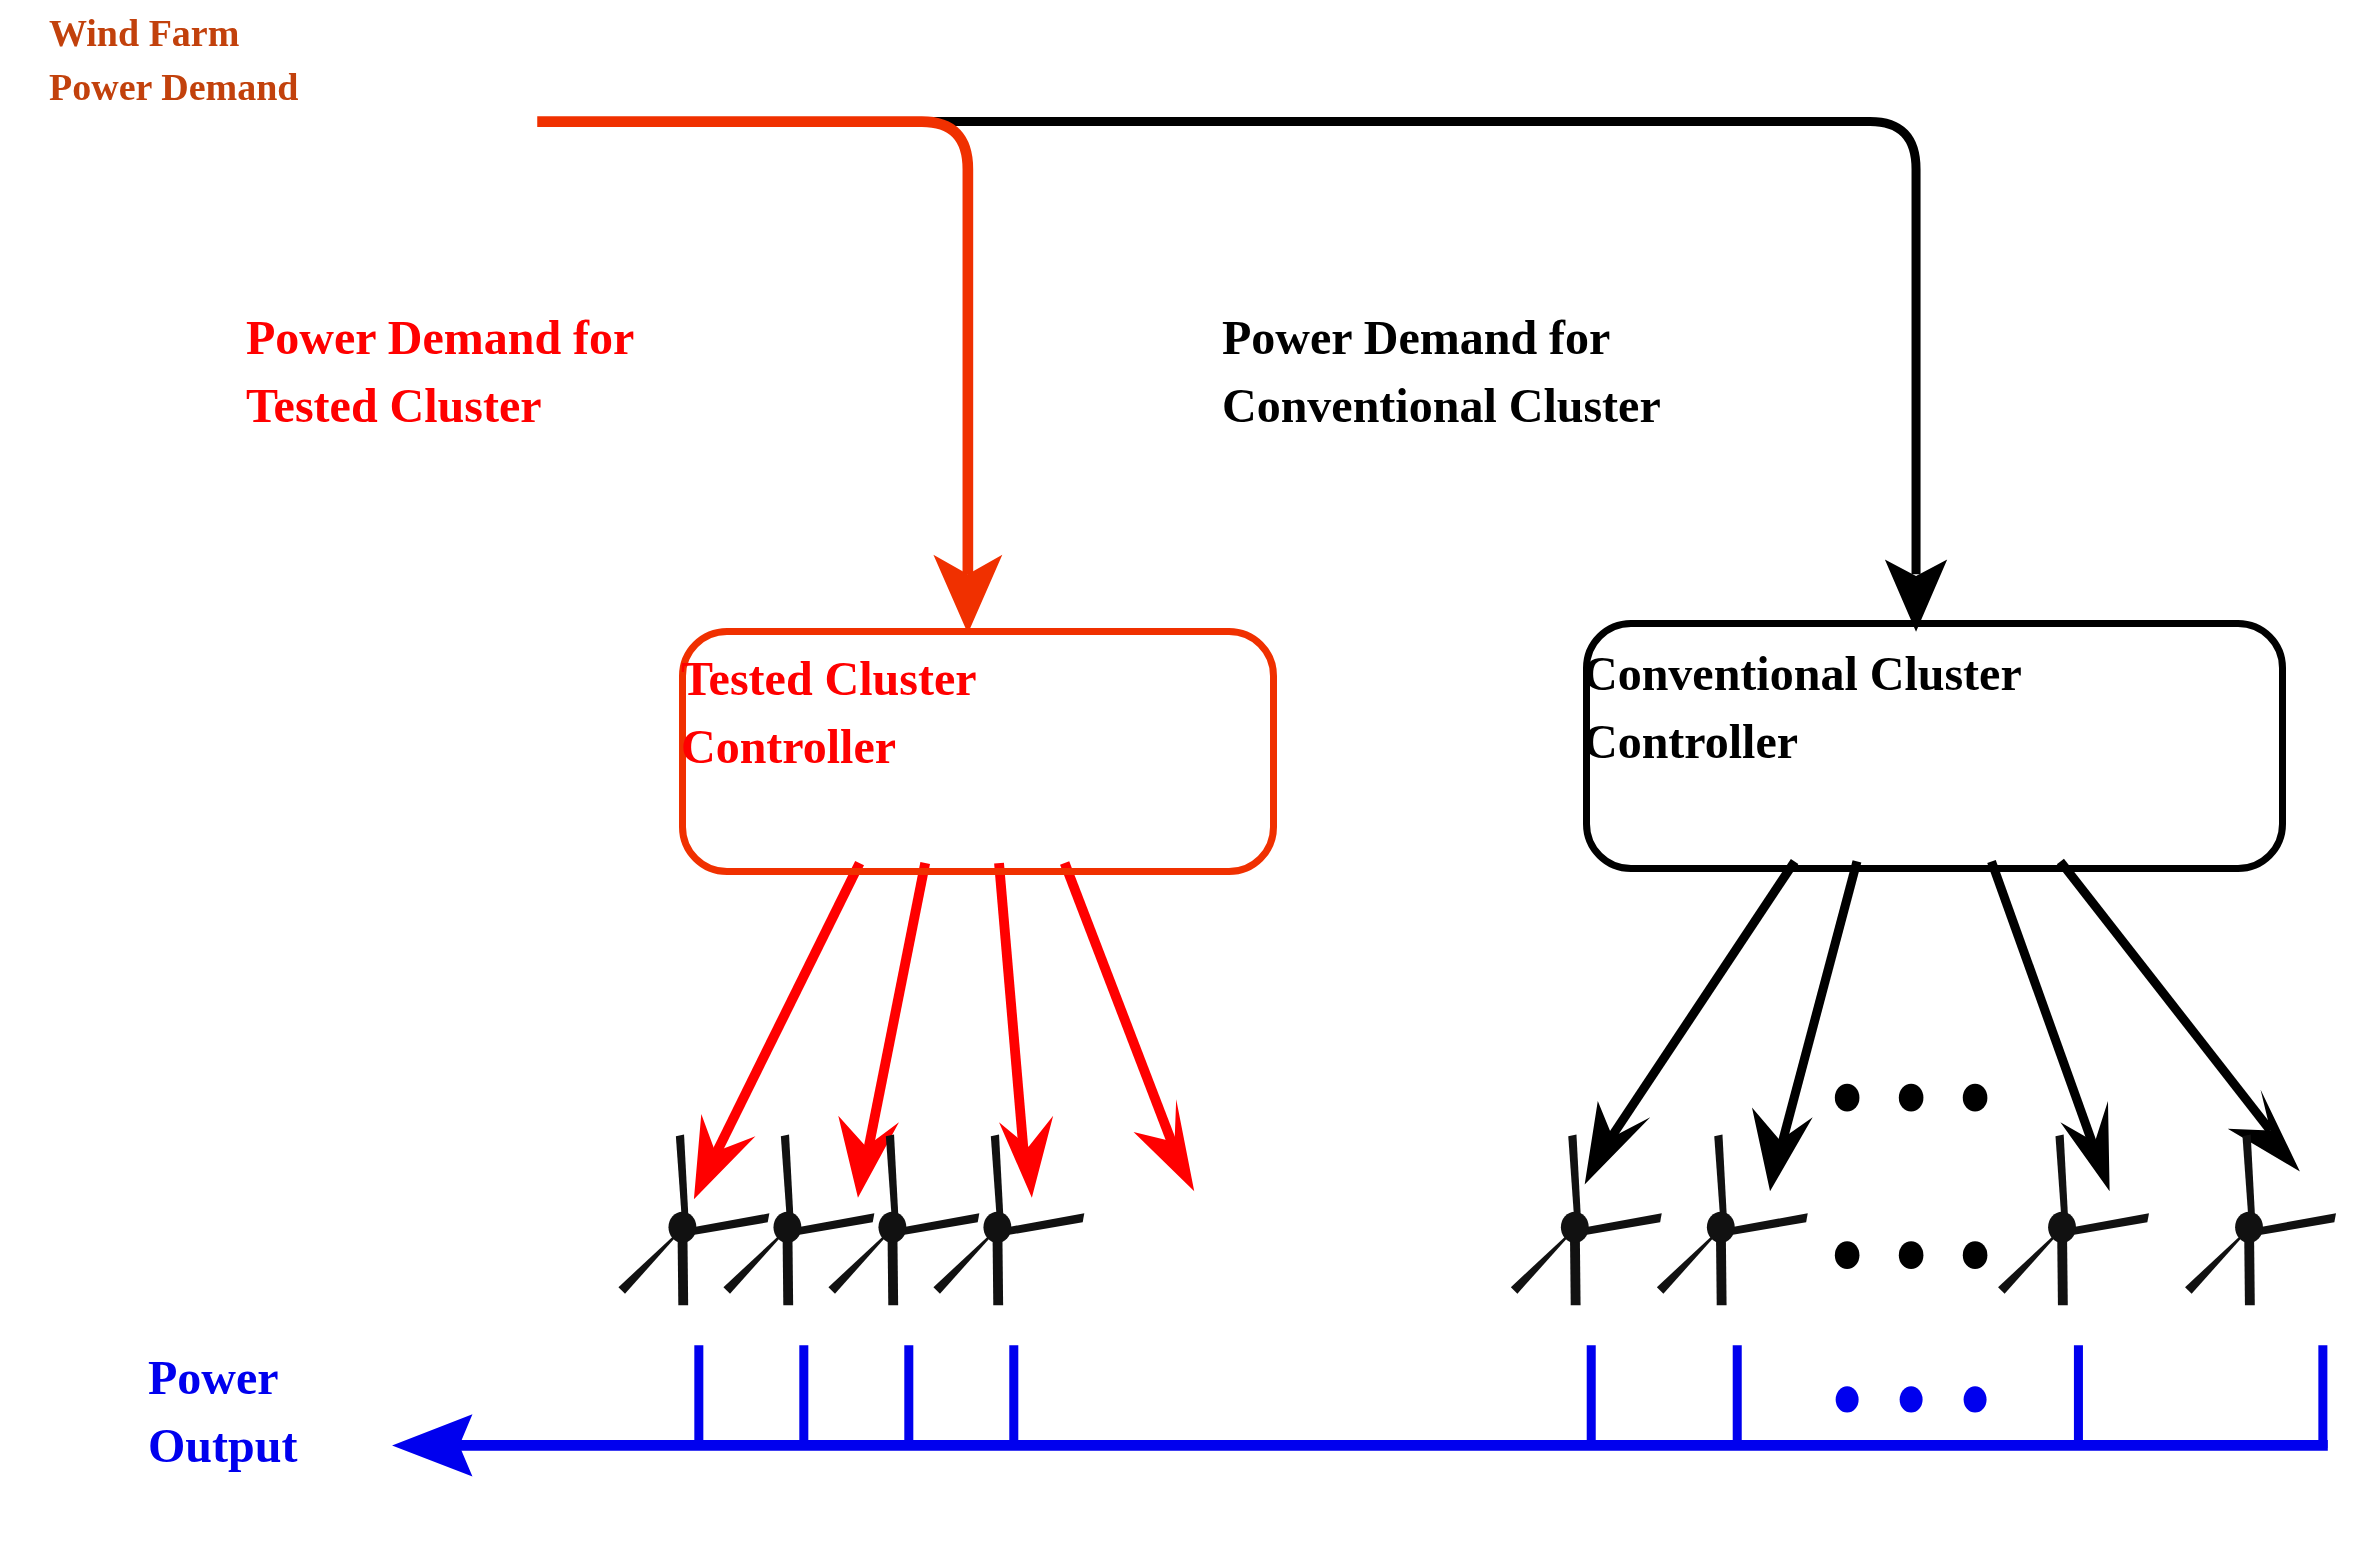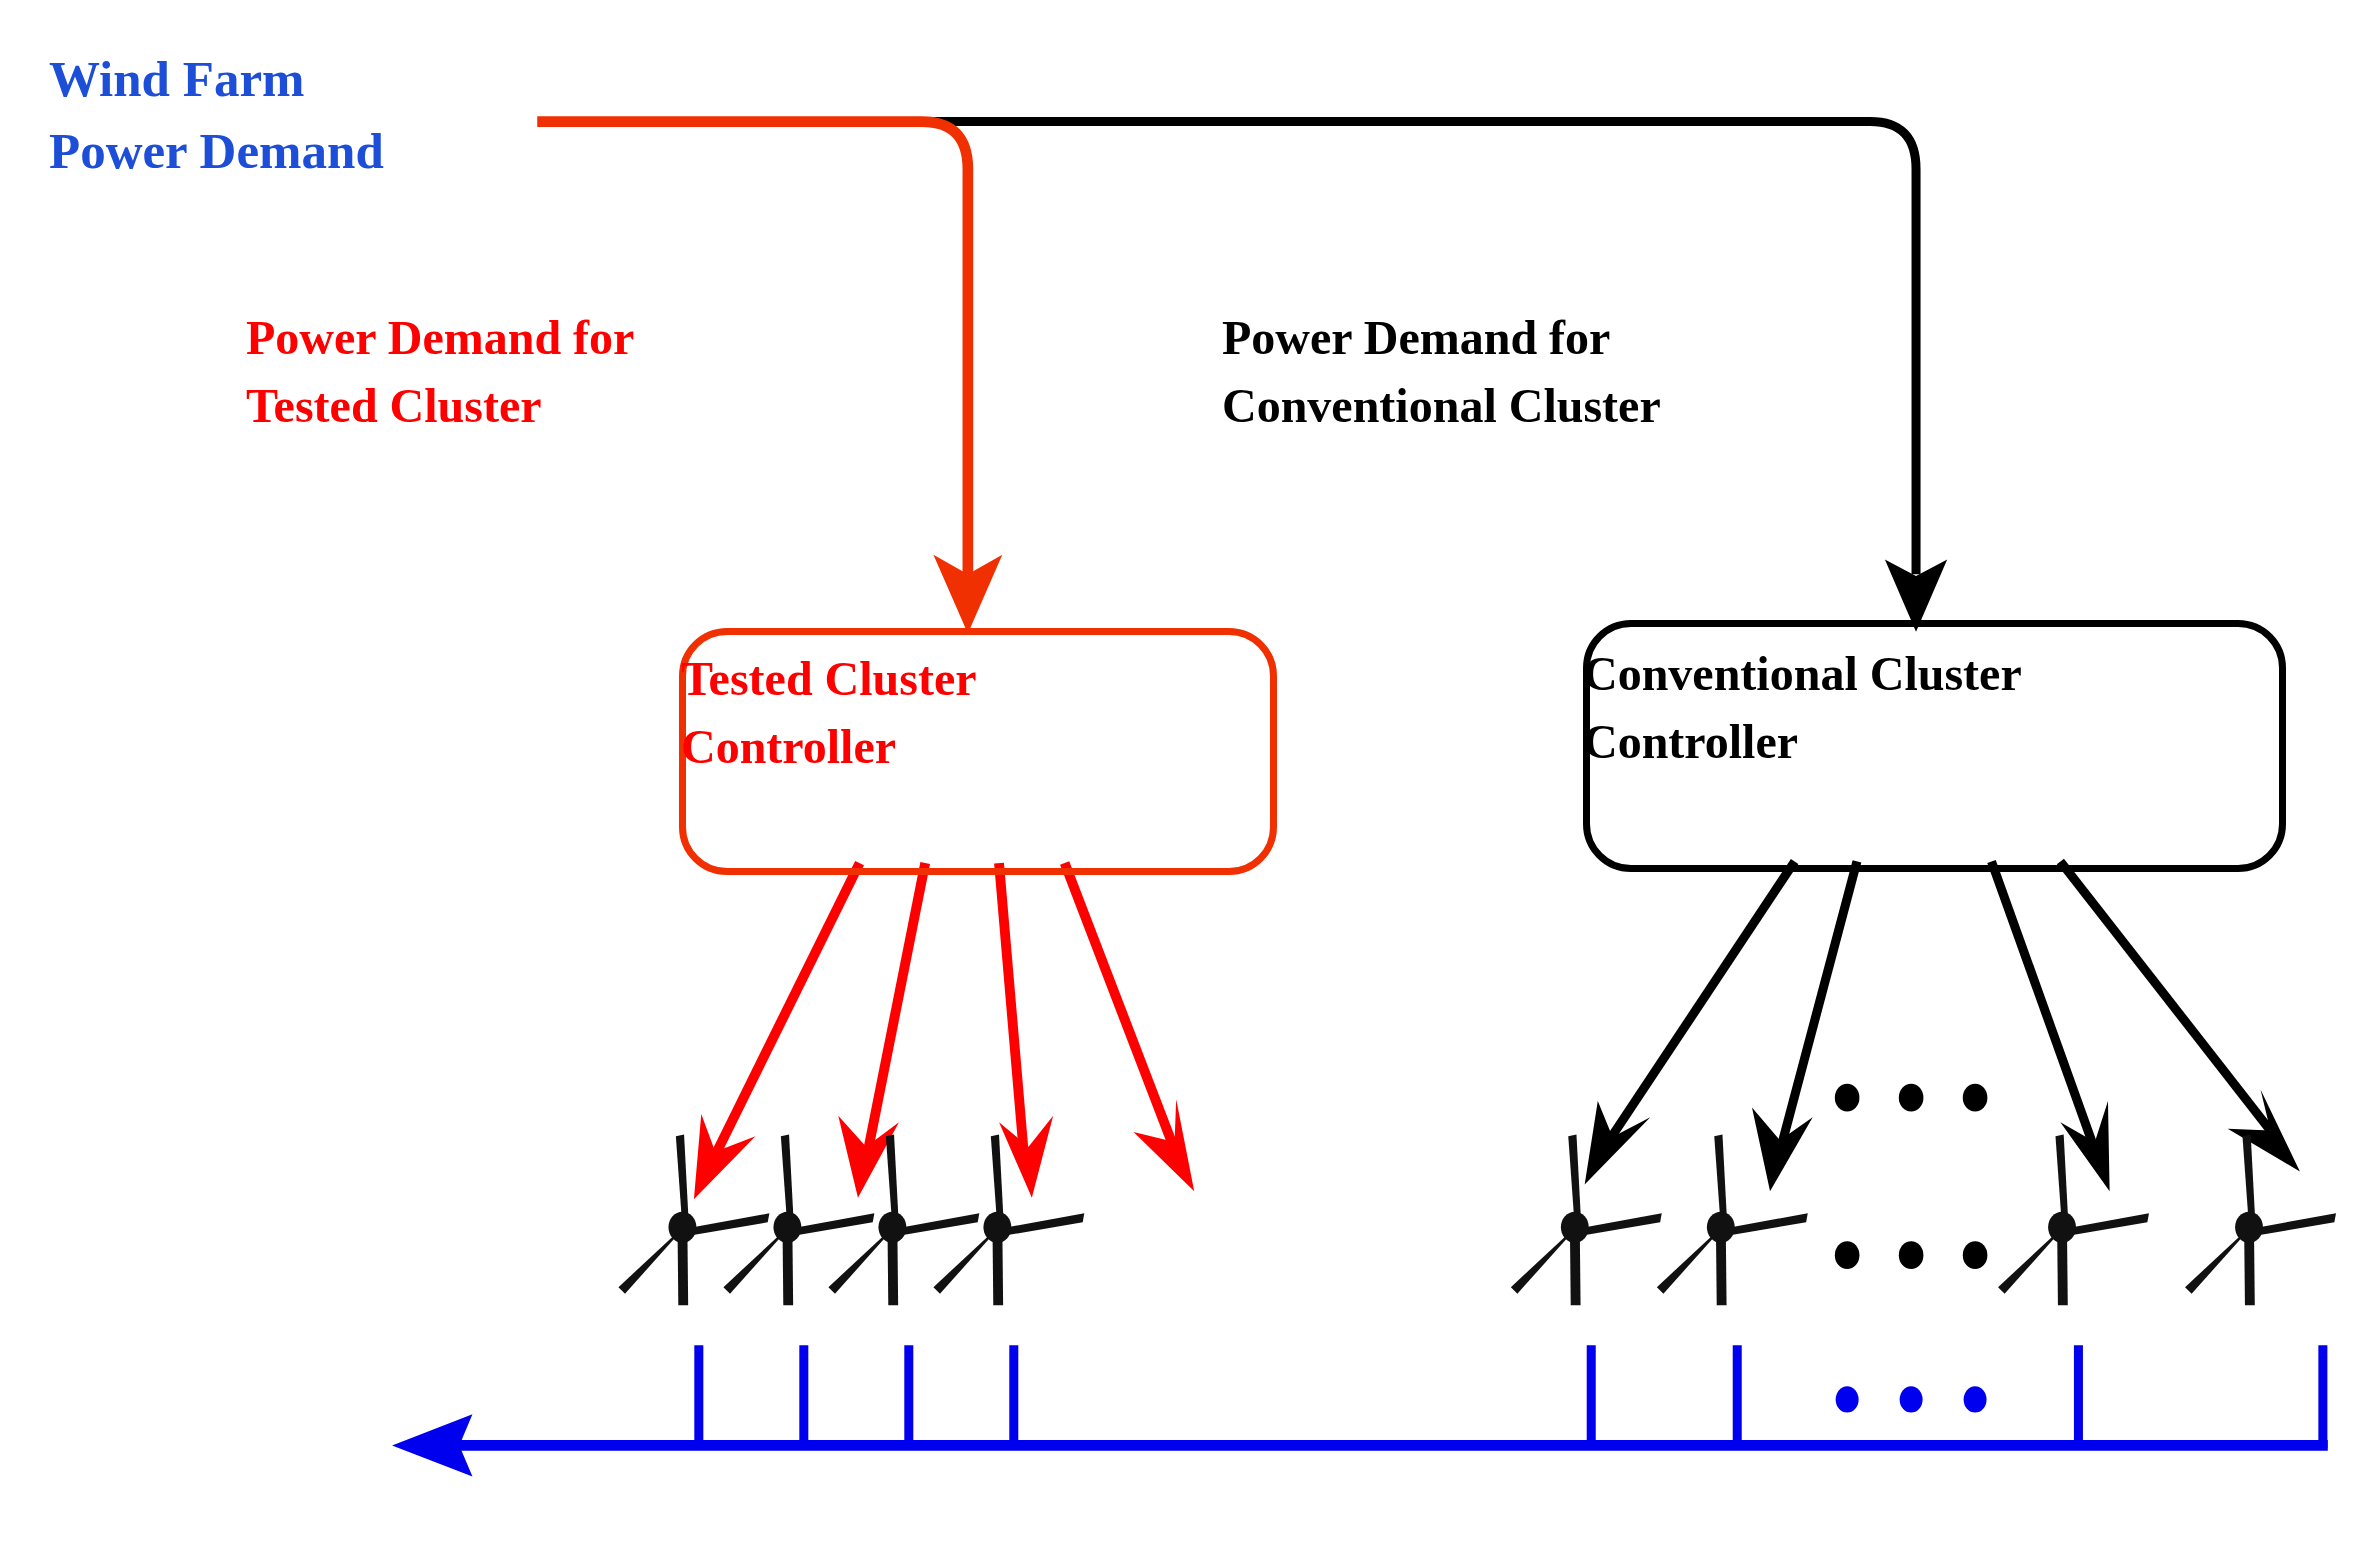--- a/index.html
+++ b/index.html
@@ -2,21 +2,21 @@
 <html style="font-size:13px"><head>
 <meta charset="utf-8">
 <style>
   html,body{margin:0;padding:0;background:#ffffff;}
   body{width:2377px;height:1558px;position:relative;overflow:hidden;
        font-family:"Liberation Serif","DejaVu Serif",serif;}
   #stage{position:absolute;left:0;top:0;width:2377px;height:1558px;}
   svg.layer{position:absolute;left:0;top:0;width:2377px;height:1558px;}
   .lbl{position:absolute;font-weight:bold;white-space:pre;line-height:1.42;}
   .lbl.c{text-align:left;}
-  #wind-farm-label{left:49px;top:6.6px;font-size:51px;color:#1d4ed8;margin-top:36px;}
+  #wind-farm-label{left:49px;top:6.6px;font-size:38px;color:#c2410c;}
   #red-branch-label{left:246px;top:304px;font-size:48px;color:#FF0000;width:558px;}
   #black-branch-label{left:1222px;top:304px;font-size:48px;color:#000000;width:689px;}
   #tested-box-label{left:681px;top:645px;font-size:48px;color:#FF0000;width:574px;}
   #conv-box-label{left:1583px;top:640px;font-size:48px;color:#000000;width:689px;}
   #power-output-label{left:148px;top:1344px;font-size:48px;color:#0000EE;}
   .boxshape{position:absolute;background:transparent;}
   #tested-cluster-box{left:679px;top:628px;width:584px;height:233px;
       border:7.4px solid #F03000;border-radius:48px;}
   #conventional-cluster-box{left:1583px;top:620px;width:689px;height:238px;
       border:7.4px solid #000000;border-radius:48px;}
@@ -171,15 +171,17 @@
 
   <div class="lbl c" id="black-branch-label">Power Demand for
 Conventional Cluster</div>
 
   <div class="lbl c" id="tested-box-label">Tested Cluster
 Controller</div>
 
   <div class="lbl c" id="conv-box-label">Conventional Cluster
 Controller</div>
 
+  <div class="lbl" id="power-output-label">Power
+Output</div>
 
 </div>
 
 
 </body></html>

